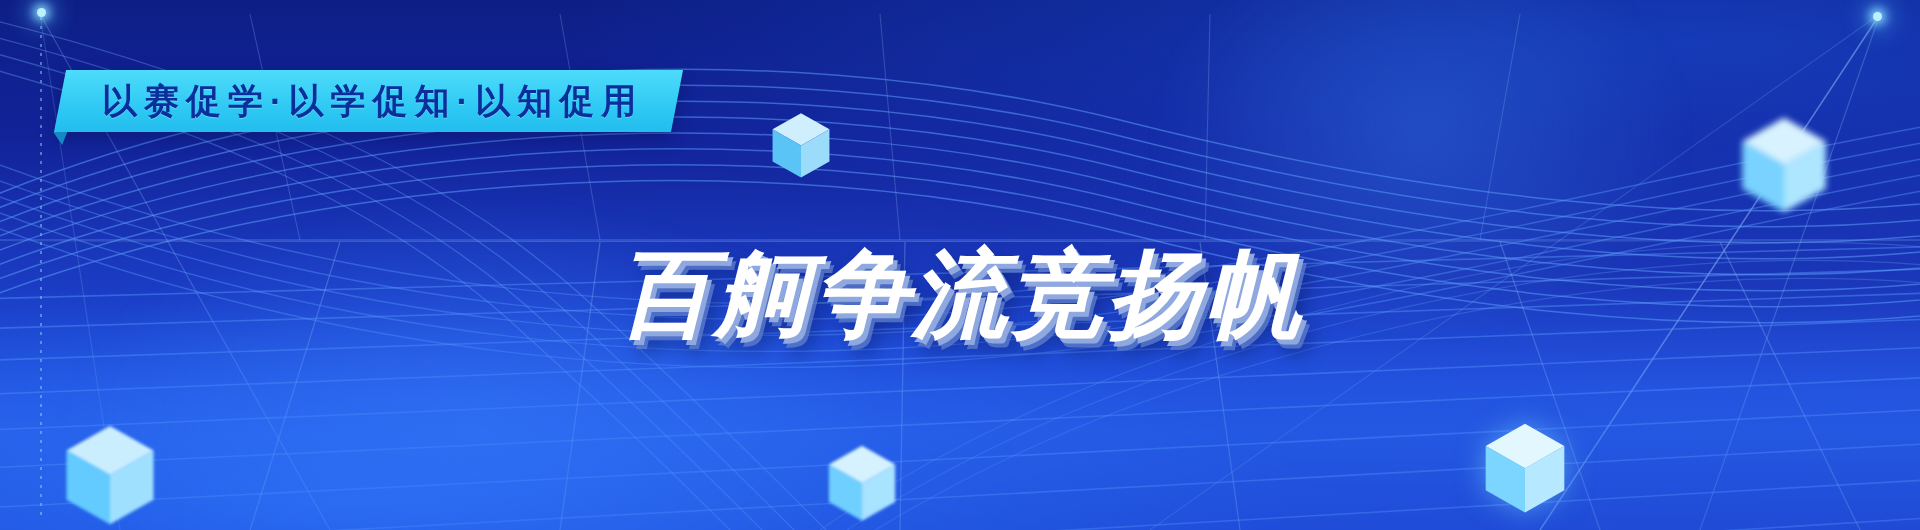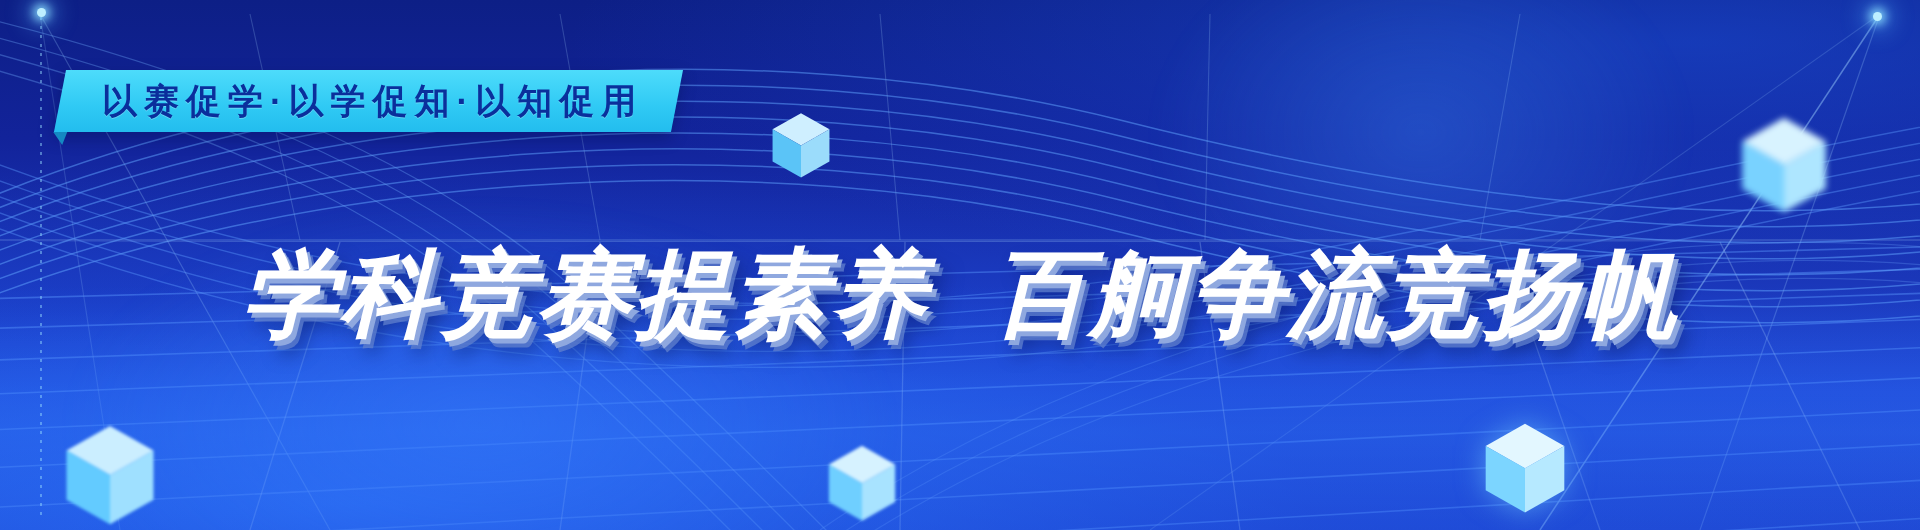--- a/index.html
+++ b/index.html
@@ -260,17 +260,16 @@
 
   <div class="cube" style="left:770px;top:112px;">
     <svg width="62" height="68" viewBox="0 0 100 110">
       <polygon points="50,2 96,28 50,54 4,28" fill="#CFEFFF"></polygon>
       <polygon points="4,28 50,54 50,106 4,80" fill="#5BC4F7"></polygon>
       <polygon points="96,28 50,54 50,106 96,80" fill="#9BDCFB"></polygon>
     </svg>
   </div>
 
   <div class="headline">
-    <span class="seg">学科竞赛提素养</span>
     <span class="seg">百舸争流竞扬帆</span>
   </div>
 
 </div>
 
 </body></html>

